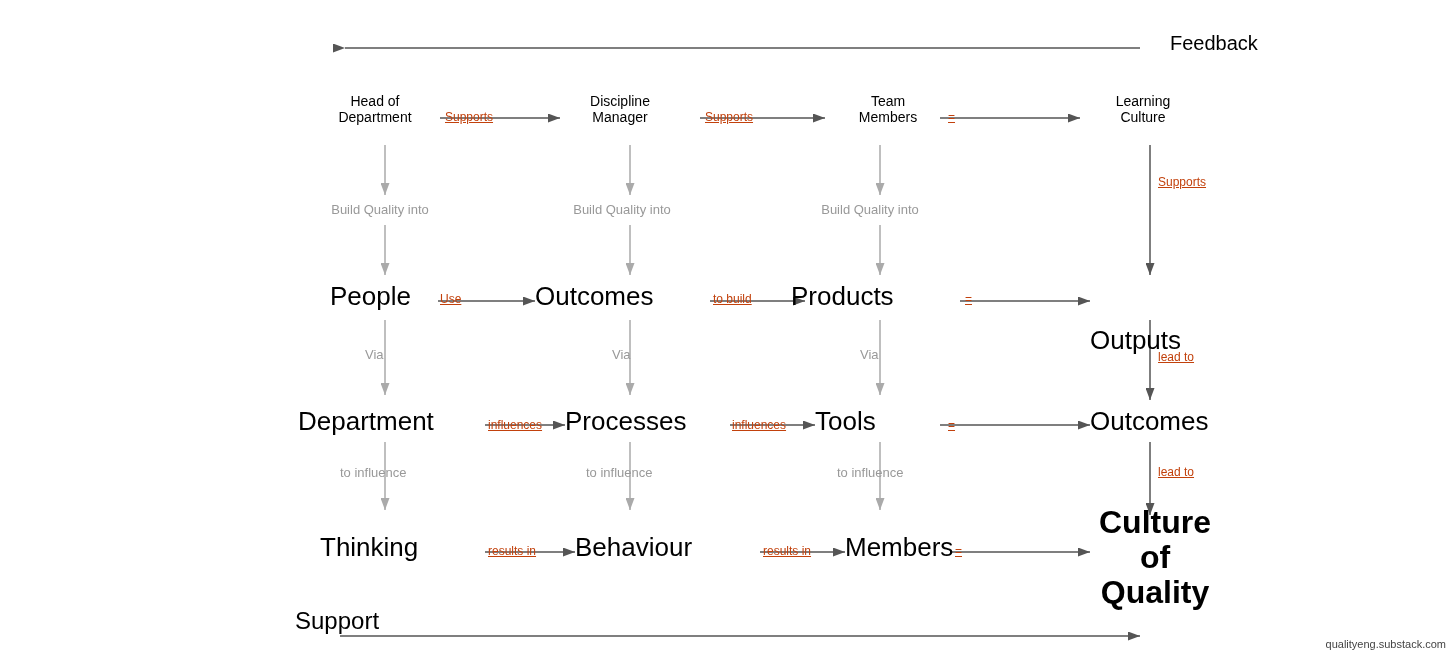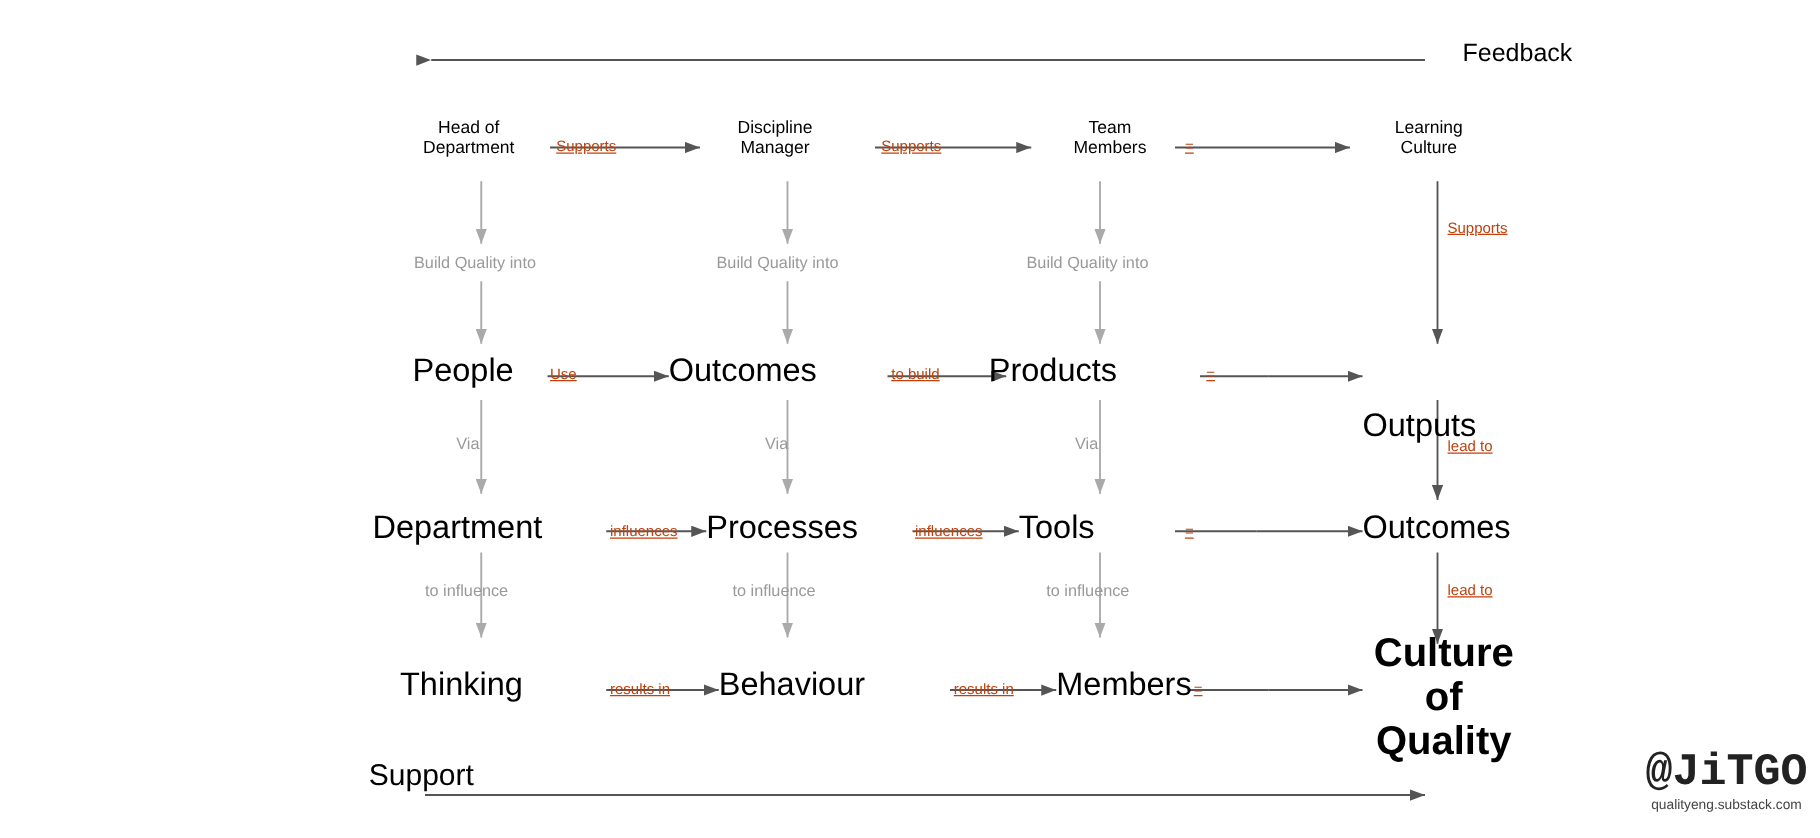--- a/index.html
+++ b/index.html
@@ -229,17 +229,16 @@
 
     <div class="node bold-large" style="top:495px; left:820px; width:130px;">Culture<br>of<br>Quality</div>
 
     <div class="support-label" style="bottom:25px; left:25px;">
       <span>Support</span>
     </div>
 
   </div>
 
   <div class="watermark">
-    <div class="watermark-text">@JiTGO</div>
     <div class="watermark-sub">qualityeng.substack.com</div>
   </div>
 
 </div>
 
 </body></html>

